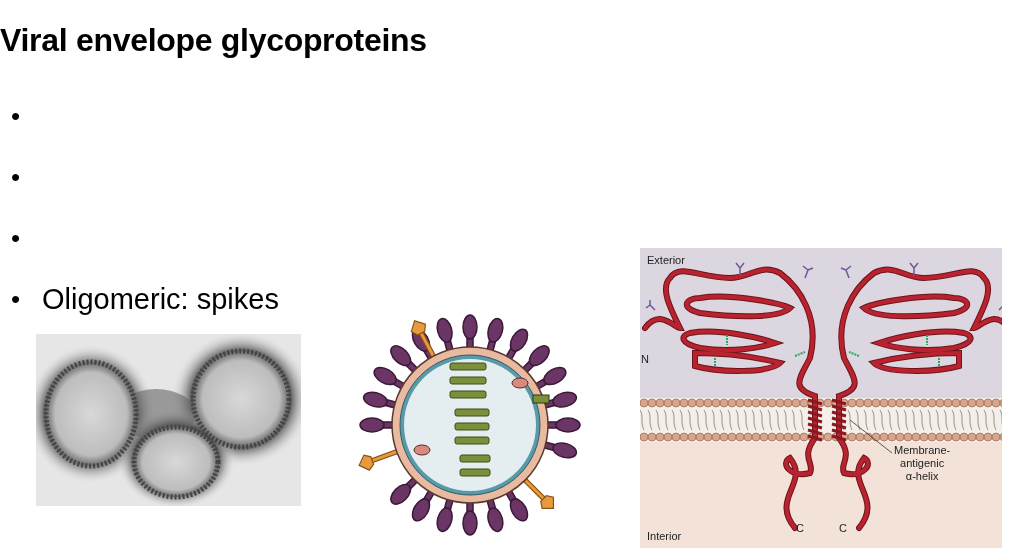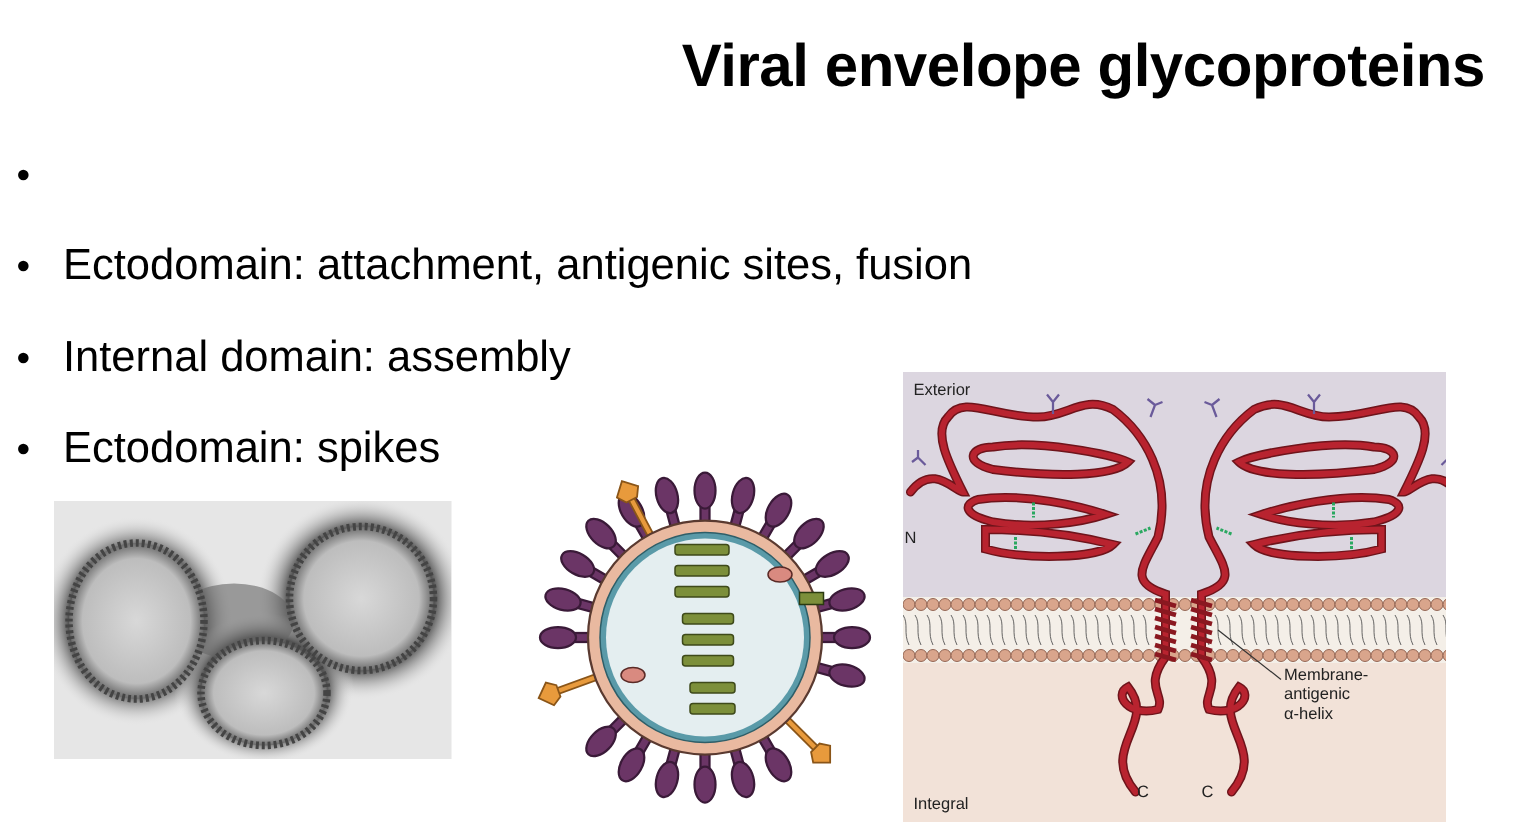--- a/index.html
+++ b/index.html
@@ -1,36 +1,36 @@
 <!DOCTYPE html>
 <html><head>
 <meta charset="utf-8">
 <style>
   html, body { margin:0; padding:0; background:#ffffff; }
   body { width:1015px; height:557px; position:relative; overflow:hidden; font-family:"Liberation Sans", sans-serif; color:#000; }
-  .title { position:absolute; left:0; width:990px; top:22px; text-align:right; font-size:40px; font-weight:bold; letter-spacing:-0.3px; }
+  .title { position:absolute; left:0; width:990px; top:22px; text-align:left; font-size:32px; font-weight:bold; letter-spacing:-0.3px; }
   .bullets { position:absolute; left:8px; top:96px; margin:0; padding:0; list-style:none; }
   .bullets li { position:relative; font-size:29px; height:61px; line-height:40px; padding-left:34px; white-space:nowrap; }
   .bullets li .dot { position:absolute; left:3px; top:0; font-size:26px; }
   .em { position:absolute; left:36px; top:334px; width:265px; height:172px; background:#e9e9e9; overflow:hidden; }
   .virus { position:absolute; left:350px; top:305px; width:240px; height:240px; }
-  .diagram { position:absolute; left:602px; top:248px; width:362px; height:300px; overflow:hidden; }
+  .diagram { position:absolute; left:640px; top:248px; width:362px; height:300px; overflow:hidden;text-align:center; }
   .dlabel { position:absolute; font-size:11px; color:#222; font-family:"Liberation Sans", sans-serif; }
 </style>
 </head>
 <body>
 
 <div>
   <div class="title">Viral envelope glycoproteins</div>
 
   <ul class="bullets">
     <li><span class="dot">•</span></li>
-    <li><span class="dot">•</span><span>Ectodomain: attachment, antigenic sites, fusion</span></li>
-    <li><span class="dot">•</span><span>Internal domain: assembly</span></li>
-    <li><span class="dot">•</span><span>Ectodomain: spikes</span></li>
+    <li><span class="dot">•</span></li>
+    <li><span class="dot">•</span></li>
+    <li><span class="dot">•</span><span>Oligomeric: spikes</span></li>
   </ul>
 
   <div class="em">
     <svg width="265" height="172" viewBox="0 0 265 172">
       <defs>
         <radialGradient id="halo" cx="50%" cy="50%" r="50%">
           <stop offset="0%" stop-color="#777"></stop>
           <stop offset="70%" stop-color="#555"></stop>
           <stop offset="100%" stop-color="#e9e9e9" stop-opacity="0"></stop>
         </radialGradient>
@@ -272,15 +272,15 @@
         <line x1="219" y1="108" x2="209" y2="104"></line>
       </g>
       <line x1="210" y1="172" x2="252" y2="205" stroke="#333" stroke-width="0.8"></line>
     </svg>
     <span class="dlabel" style="left:7px;top:6px;">Exterior</span>
     <span class="dlabel" style="left:1px;top:105px;">N</span>
     <span class="dlabel" style="left:362px;top:105px;">N</span>
     <span class="dlabel" style="left:254px;top:196px;line-height:13px;"><span>Membrane-</span><br><span>antigenic</span><br><span>α-helix</span></span>
     <span class="dlabel" style="left:156px;top:274px;">C</span>
     <span class="dlabel" style="left:199px;top:274px;">C</span>
-    <span class="dlabel" style="left:7px;top:282px;">Integral</span>
+    <span class="dlabel" style="left:7px;top:282px;">Interior</span>
   </div>
 </div>
 
 </body></html>

